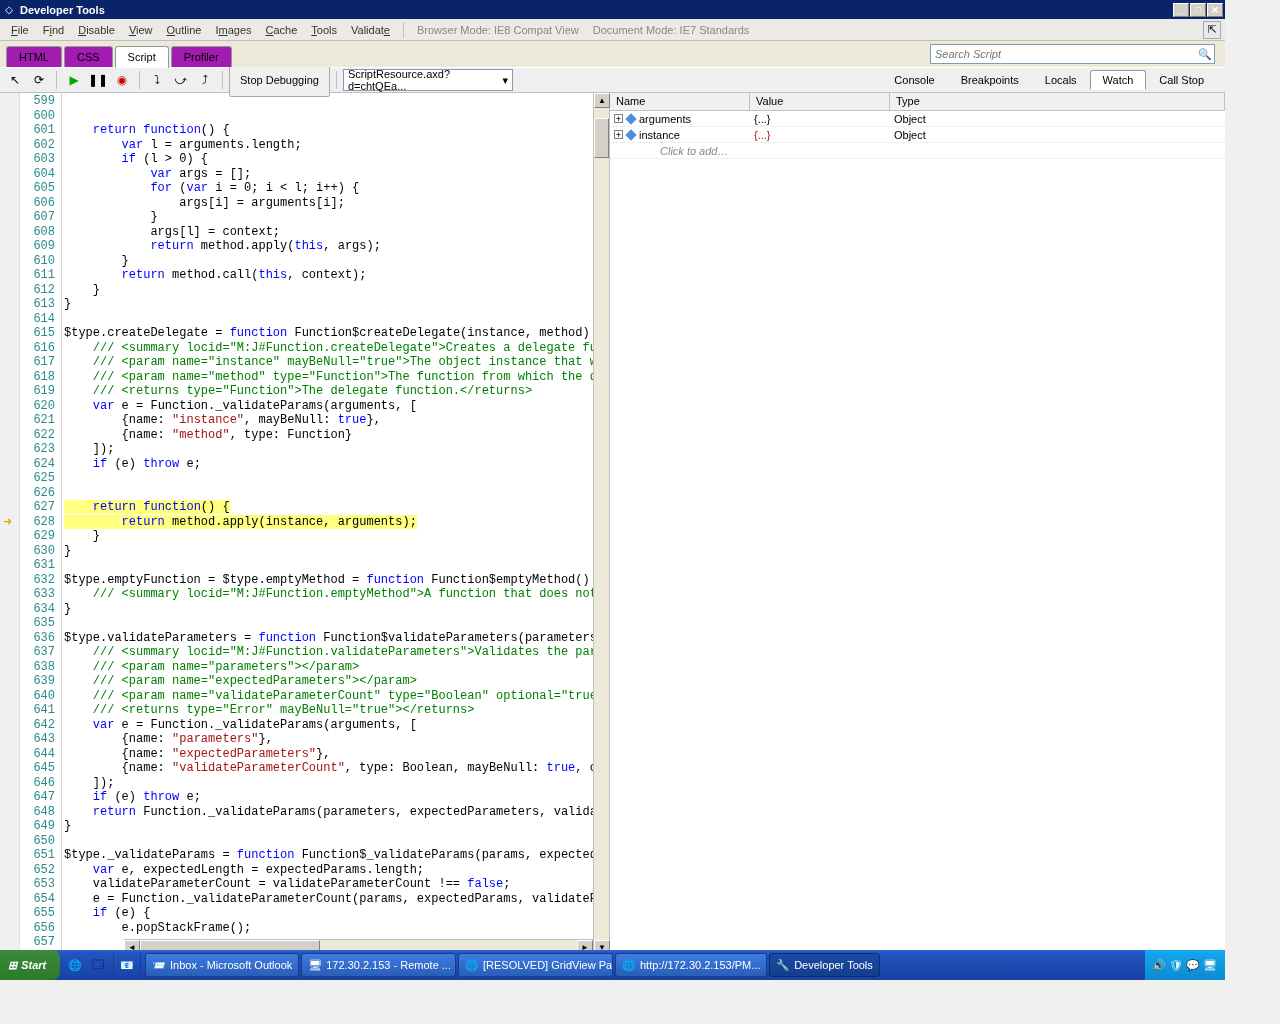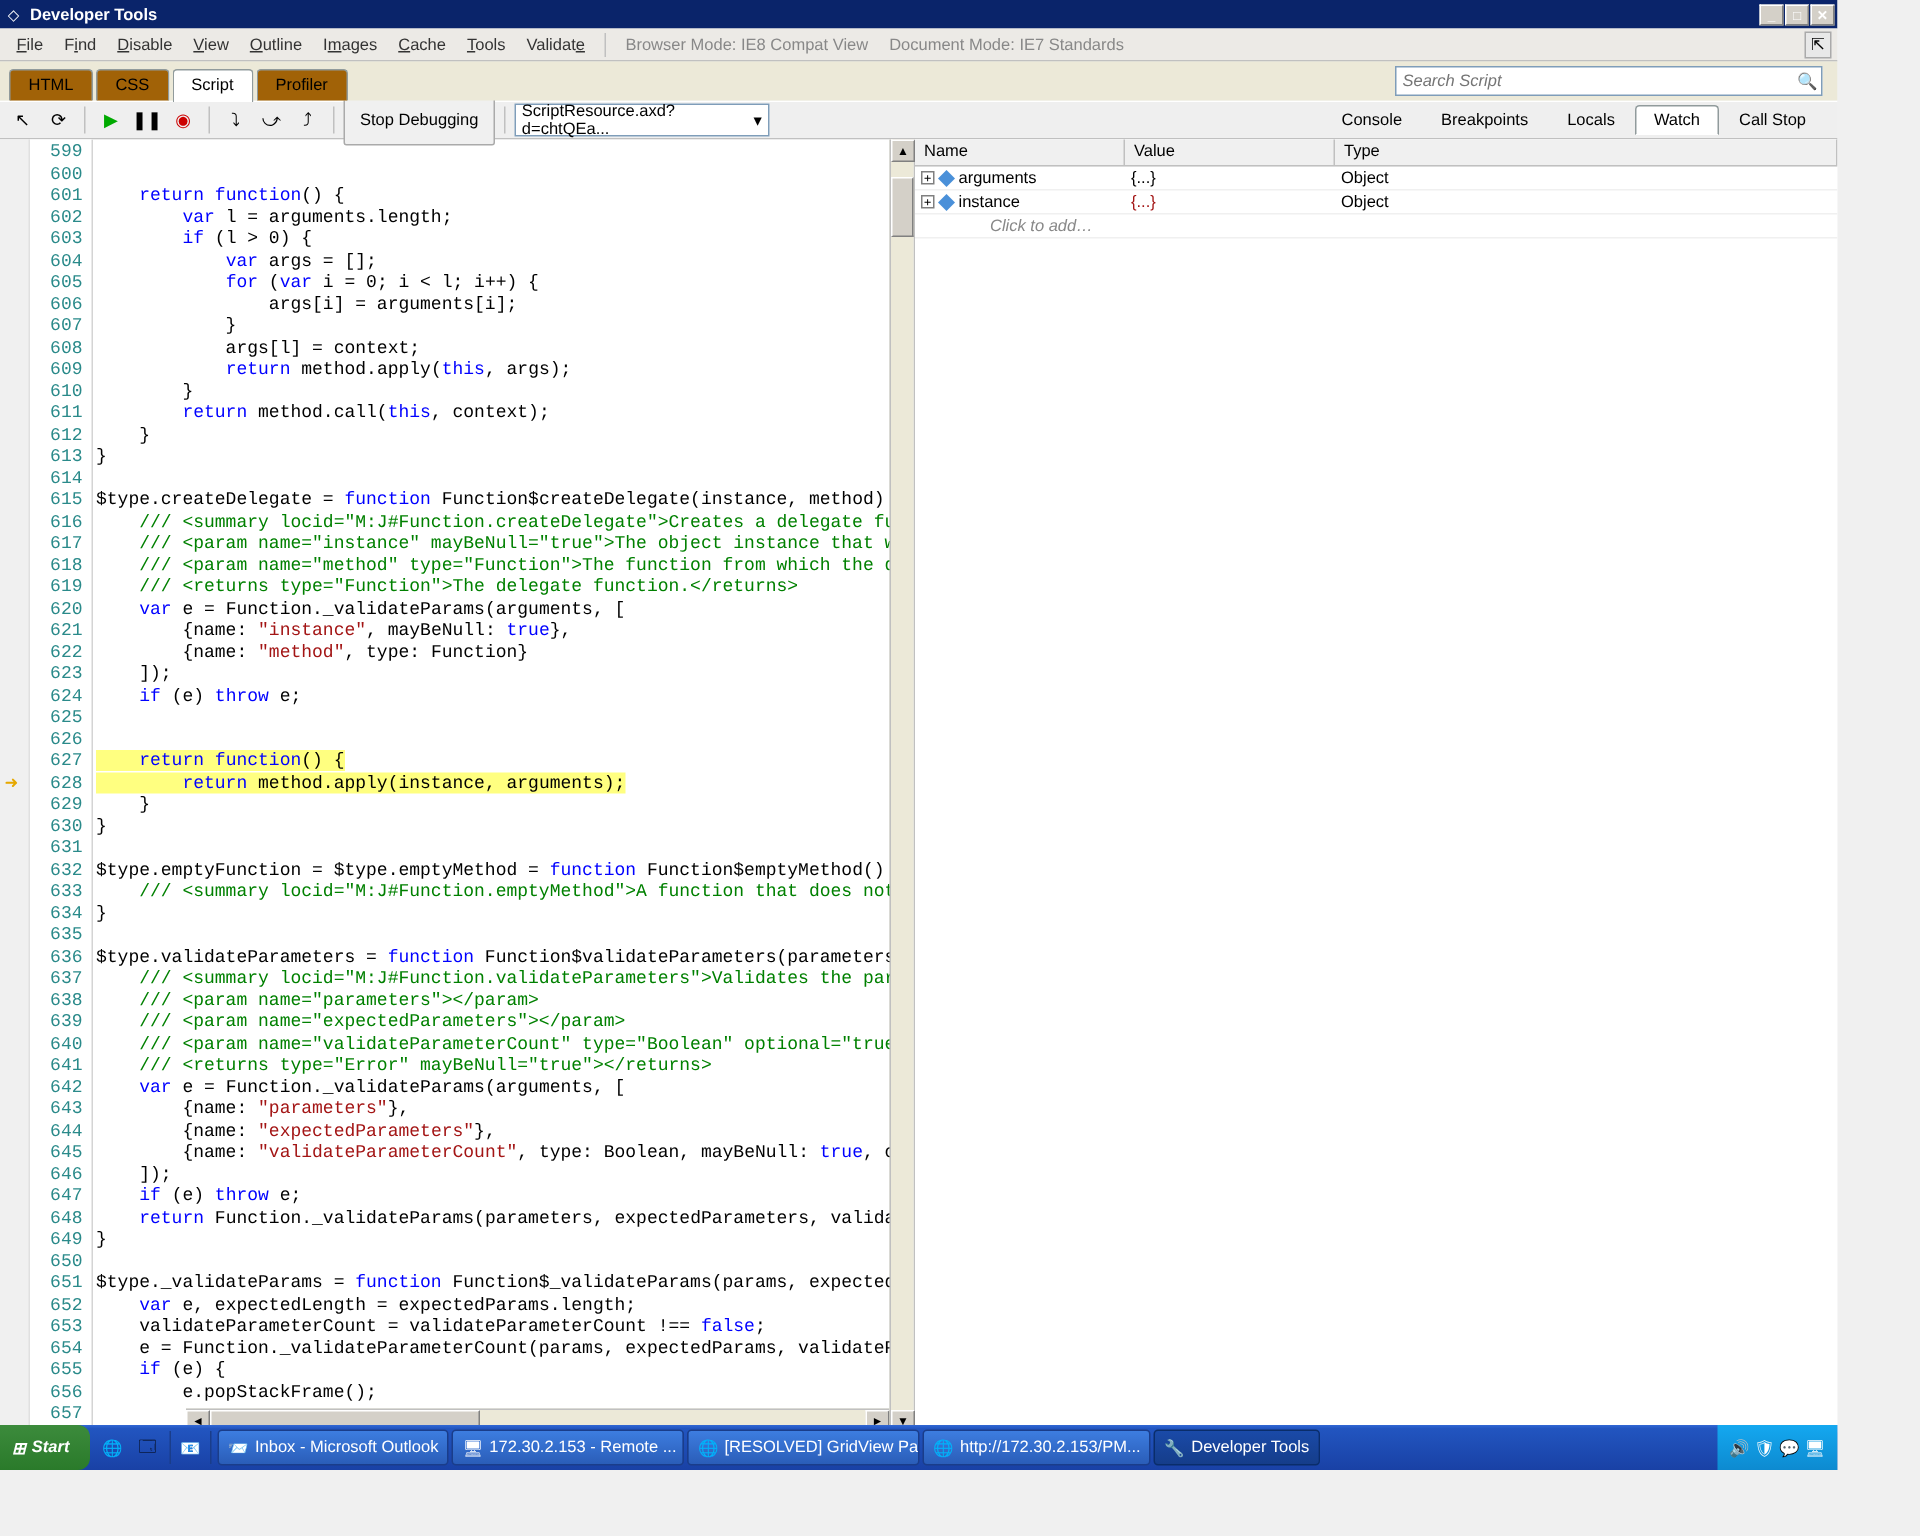--- a/index.html
+++ b/index.html
@@ -9,21 +9,21 @@
 .titlebar-text { flex: 1; font-weight: bold; }
 .win-btns { display: flex; gap: 1px; }
 .win-btn { width: 16px; height: 14px; background: #d4d0c8; border: 1px solid #808080; border-top-color:#fff; border-left-color:#fff; display: flex; align-items: center; justify-content: center; font-family: Arial; font-size: 9px; cursor: pointer; font-weight:bold; }
 .menubar { background: #eceae6; height: 22px; display: flex; align-items: center; padding: 0 4px; border-bottom: 1px solid #c0c0c0; font-size: 11px; }
 .menu-item { padding: 2px 7px; color: #333; cursor: pointer; }
 .menu-item u { text-decoration: underline; }
 .menu-sep { width: 1px; height: 16px; background: #c0c0c0; margin: 0 6px; }
 .menu-mode { color: #888; }
 .pin-btn { margin-left:auto; width:18px;height:18px;border:1px solid #aaa;background:#e8e8e8;display:flex;align-items:center;justify-content:center;cursor:pointer;}
 .tab-row { background: #ece9d8; height: 26px; display: flex; align-items: flex-end; padding: 0 6px; position:relative; }
-.top-tab { padding: 4px 12px; border: 1px solid #919b9c; background: #a16207; border-bottom: none; margin-right: 2px; border-radius: 3px 3px 0 0; cursor: pointer; font-size:11px; }
+.top-tab { padding: 4px 12px; border: 1px solid #919b9c; background: #a21caf; border-bottom: none; margin-right: 2px; border-radius: 3px 3px 0 0; cursor: pointer; font-size:11px; }
 .top-tab.active { background: #fff; padding-bottom:5px; margin-bottom:-1px; }
 .search-box { position:absolute; right:10px; top:3px; width:285px; height:20px; border:1px solid #7f9db9; background:#fff; display:flex; align-items:center; }
 .search-box input { border:none; outline:none; flex:1; padding:0 4px; font-size:11px; font-style:italic; color:#888; background:transparent;}
 .search-box .mag { width:18px; text-align:center; color:#2a5db0; cursor:pointer;}
 .toolbar { background: #efefef; height: 26px; display: flex; align-items: center; padding: 0 4px; border-top:1px solid #fff; border-bottom: 1px solid #c0c0c0; gap:2px;}
 .tbtn { width: 22px; height: 22px; border: 1px solid transparent; display: flex; align-items: center; justify-content: center; cursor: pointer; font-size:12px;}
 .tsep { width: 1px; height: 18px; background: #c0c0c0; margin: 0 4px; }
 .tbtn-text { height: 34px; padding: 0 10px; border: 1px solid #aaa; background: #f0f0f0; display: flex; align-items: center; cursor: pointer; border-radius:2px;}
 .script-select { height: 22px; border: 1px solid #7f9db9; background: #fff; display: flex; align-items: center; padding: 0 4px; width: 170px; justify-content:flex-end; cursor:pointer;}
 .main { display: flex; height: 862px; background:#fff;}

